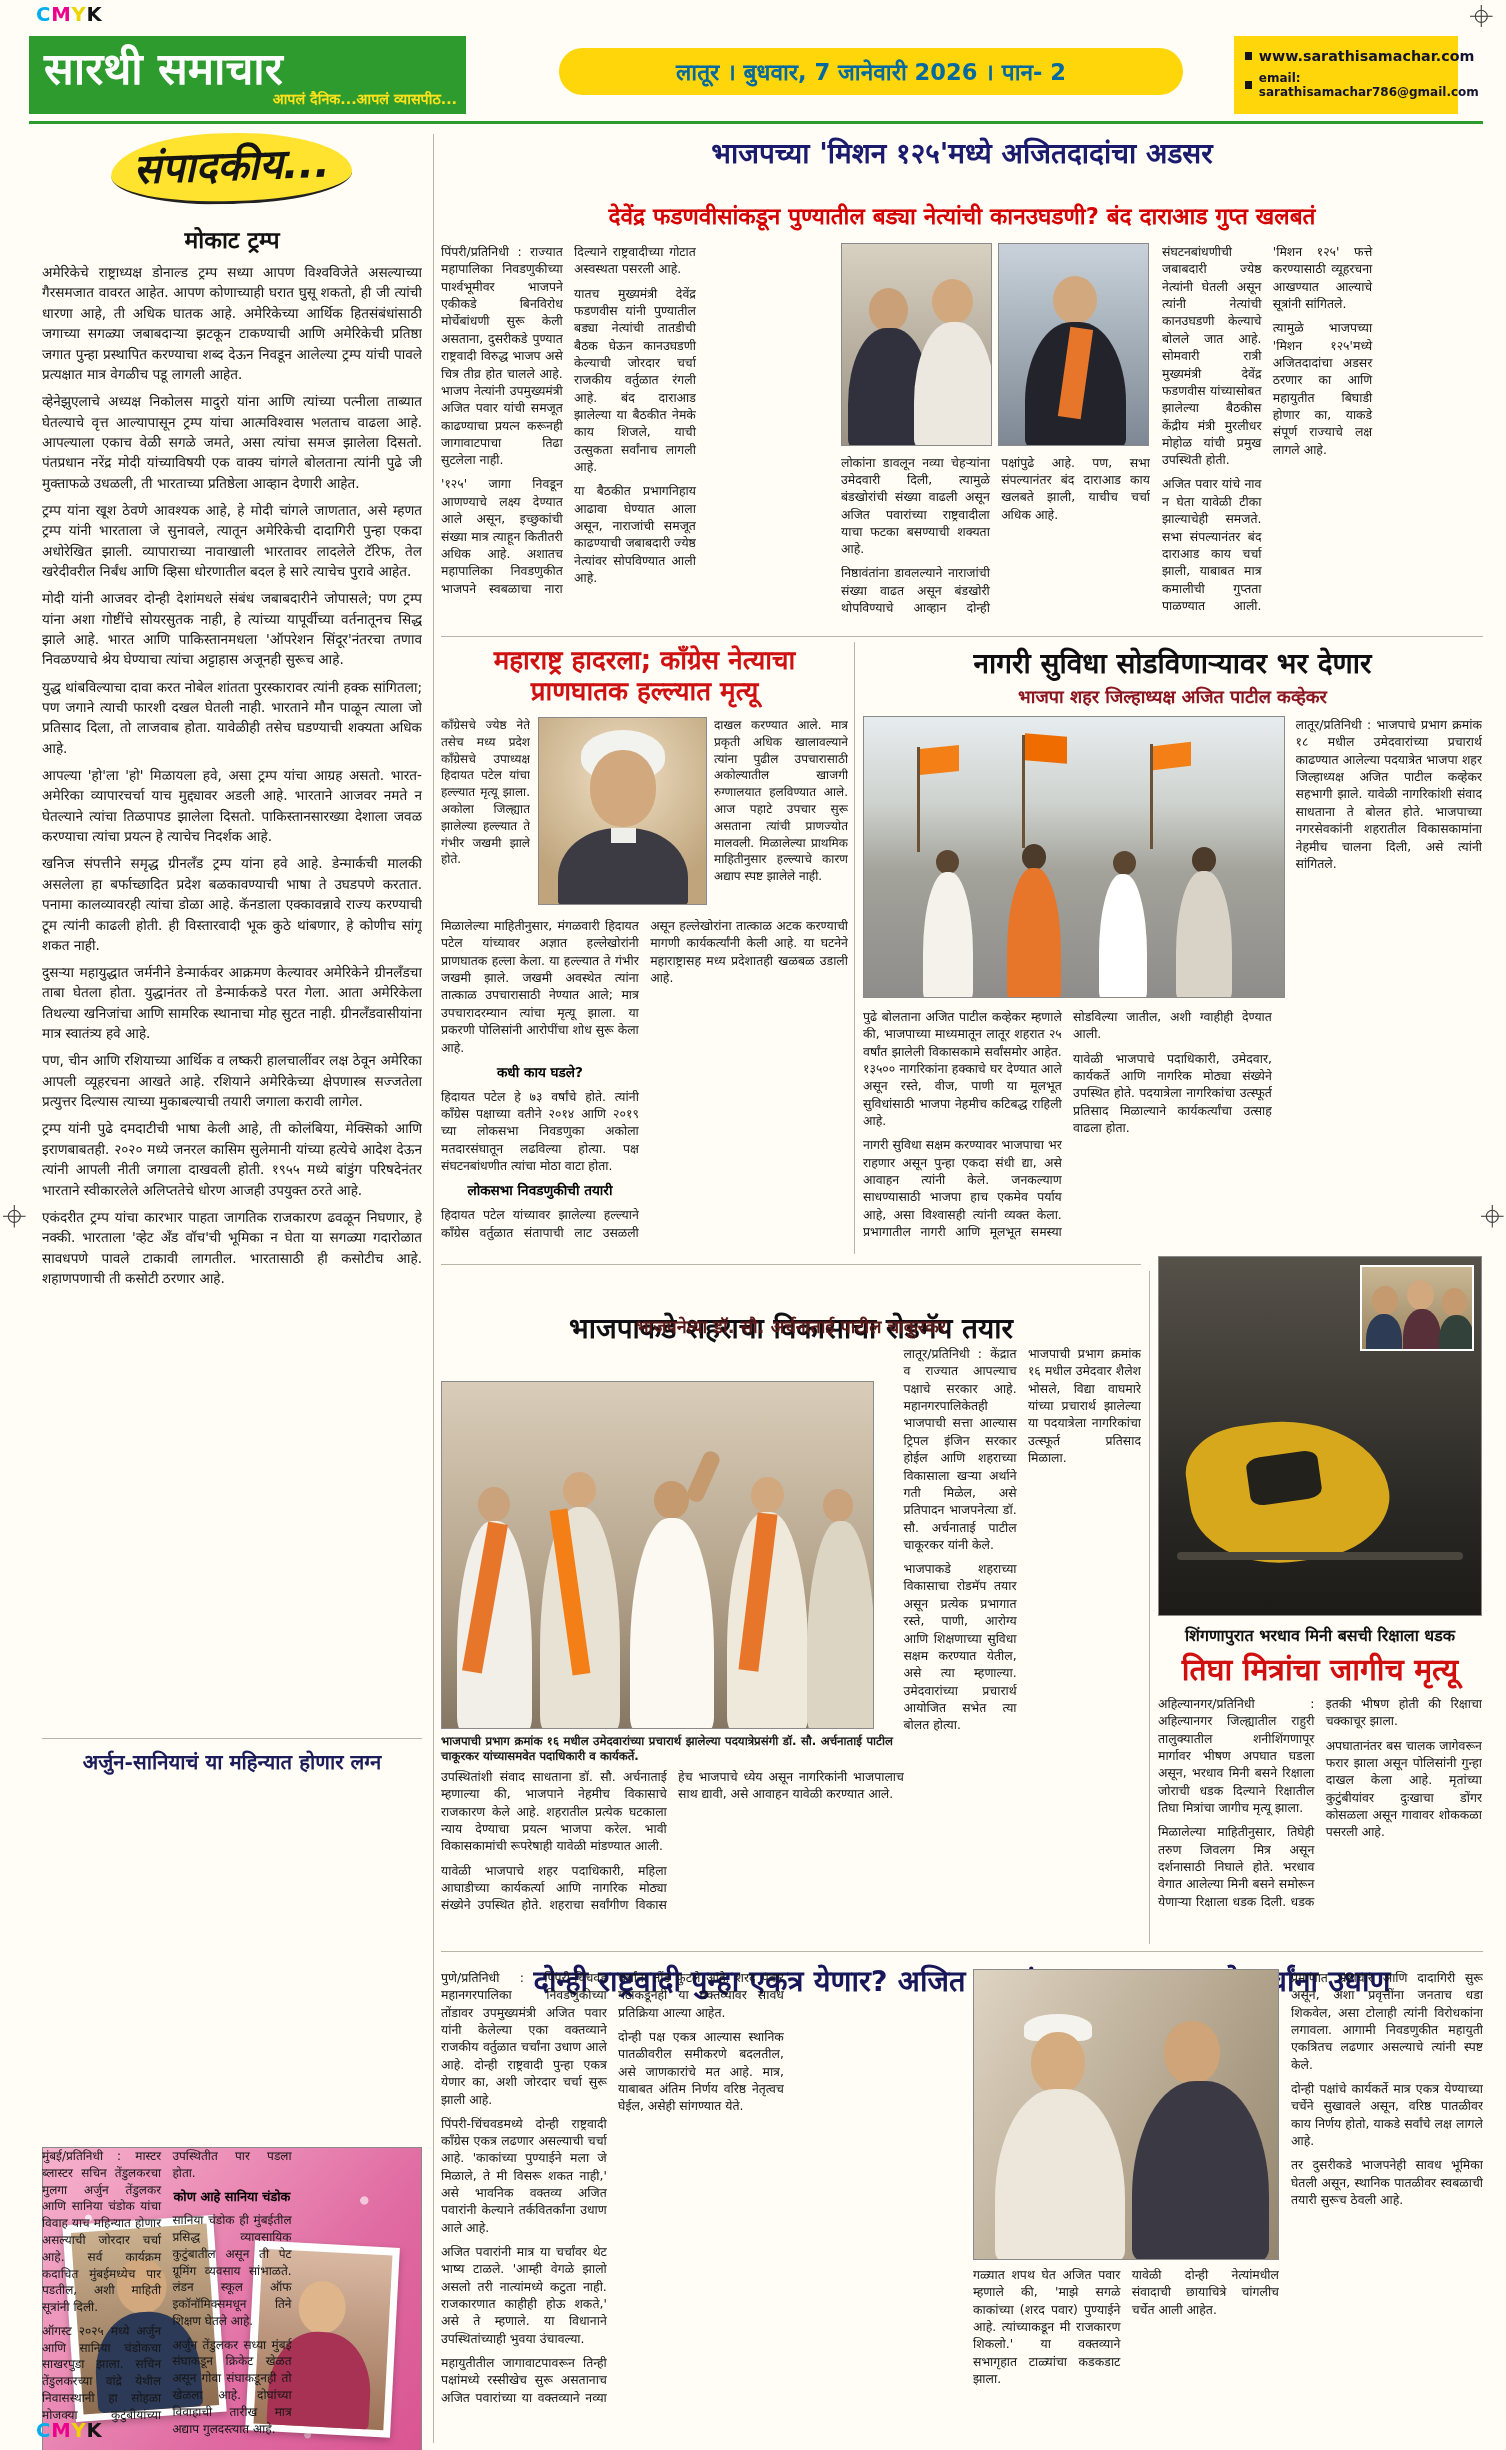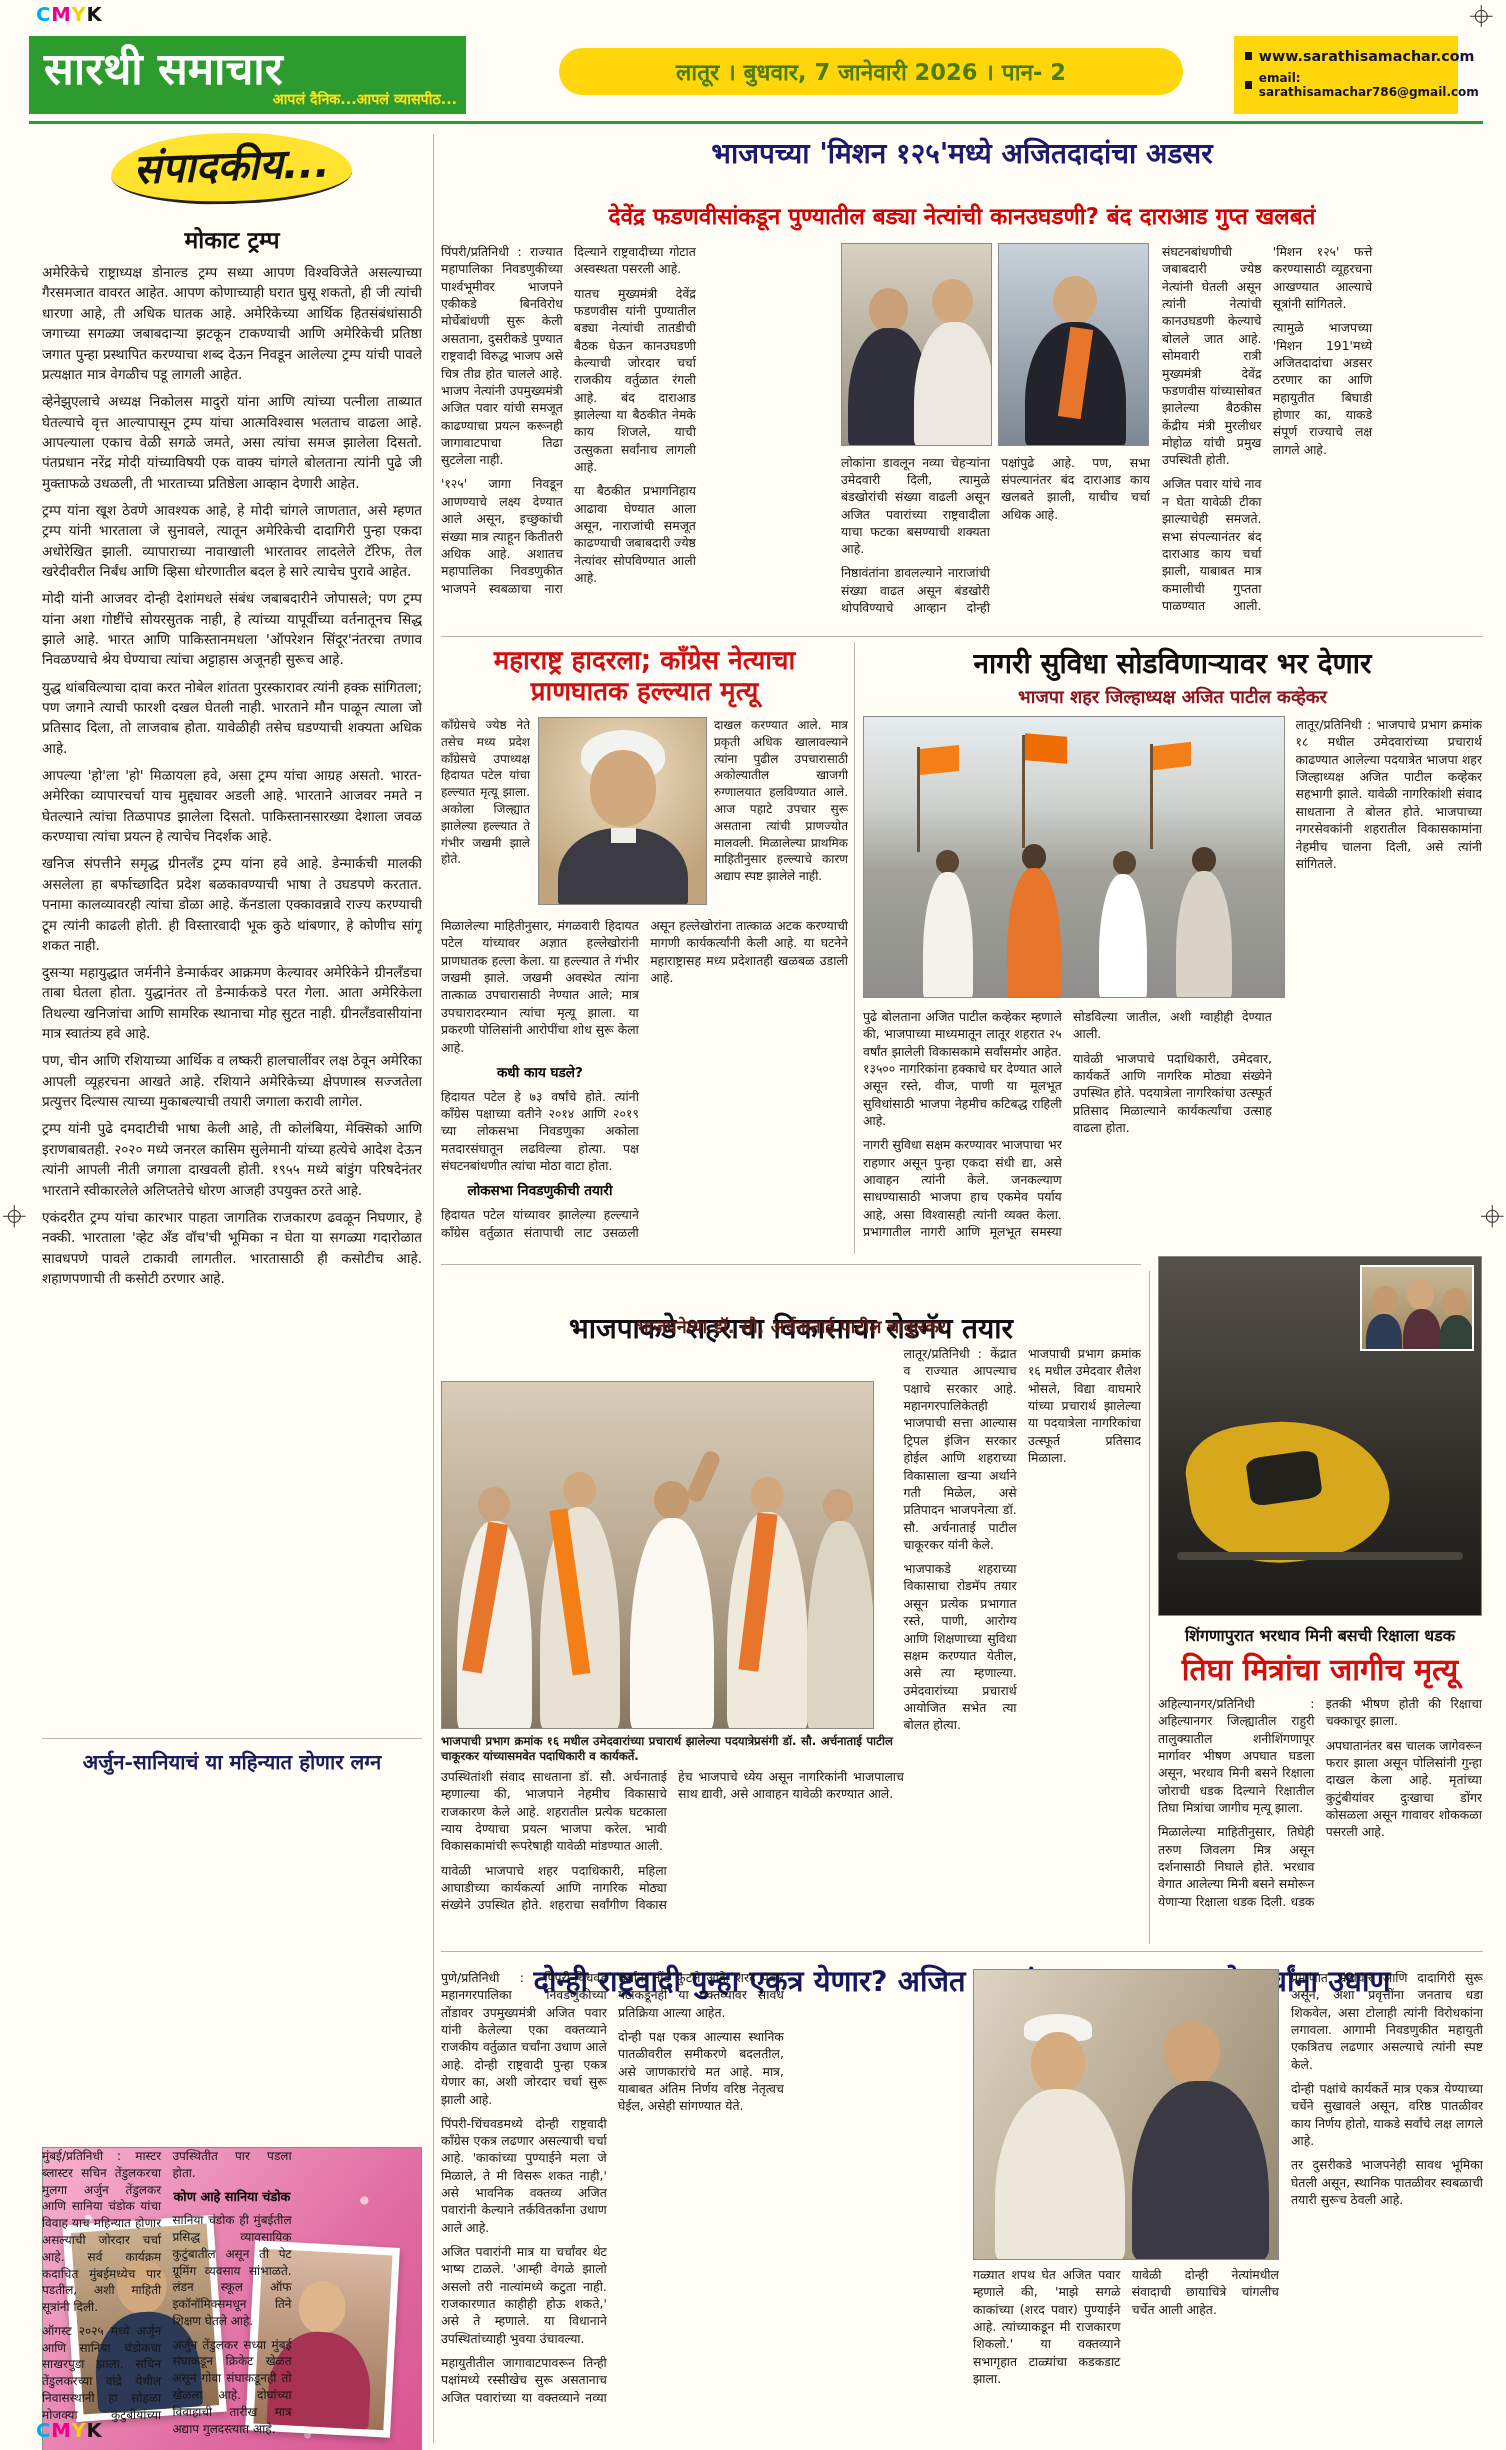--- a/index.html
+++ b/index.html
@@ -46,21 +46,21 @@
       </svg>
   </div>
 
   <div class="abs" style="left:29px;top:36px;width:437px;height:78px;background:#2e9b2e;">
     <div style="font-size:44px;font-weight:bold;color:#ffffff;padding:10.5px 0 0 15px;line-height:1;">सारथी समाचार</div>
     <div style="position:absolute;right:9px;bottom:6px;color:#ffe21a;font-size:14.3px;font-weight:bold;">आपलं दैनिक...आपलं व्यासपीठ...</div>
   </div>
 
   <div class="abs" style="left:559px;top:48px;width:624px;height:47px;background:#ffd60a;border-radius:24px;
               display:flex;align-items:center;justify-content:center;">
-    <span style="font-size:22.6px;font-weight:bold;color:#4d7c0f;">लातूर । बुधवार, 7 जानेवारी 2026 । पान- 2</span>
+    <span style="font-size:22.6px;font-weight:bold;color:#0369a1;">लातूर । बुधवार, 7 जानेवारी 2026 । पान- 2</span>
   </div>
 
   <div class="abs" style="left:1234px;top:36px;width:224px;height:78px;background:#ffd60a;padding:12px 7.5px 0 10.5px;">
     <div class="ctrow">
       <span class="bullet"></span>
       <span style="font-size:14.3px;">www.sarathisamachar.com</span>
     </div>
     <div class="ctrow">
       <span class="bullet"></span>
       <span style="font-size:12px;">email: sarathisamachar786@gmail.com</span>
@@ -120,21 +120,21 @@
         </div>
       </div>
       <div class="bt mc2 clip" style="margin-top:7.5px;height:172px;">
         <p>लोकांना डावलून नव्या चेहऱ्यांना उमेदवारी दिली, त्यामुळे बंडखोरांची संख्या वाढली असून अजित पवारांच्या राष्ट्रवादीला याचा फटका बसण्याची शक्यता आहे.</p>
         <p>निष्ठावंतांना डावलल्याने नाराजांची संख्या वाढत असून बंडखोरी थोपविण्याचे आव्हान दोन्ही पक्षांपुढे आहे. पण, सभा संपल्यानंतर बंद दाराआड काय खलबते झाली, याचीच चर्चा अधिक आहे.</p>
       </div>
     </div>
     <div class="bt mc3 clip" style="width:321px;height:386px;">
       <p>संघटनबांधणीची जबाबदारी ज्येष्ठ नेत्यांनी घेतली असून त्यांनी नेत्यांची कानउघडणी केल्याचे बोलले जात आहे. सोमवारी रात्री मुख्यमंत्री देवेंद्र फडणवीस यांच्यासोबत झालेल्या बैठकीस केंद्रीय मंत्री मुरलीधर मोहोळ यांची प्रमुख उपस्थिती होती.</p>
       <p>अजित पवार यांचे नाव न घेता यावेळी टीका झाल्याचेही समजते. सभा संपल्यानंतर बंद दाराआड काय चर्चा झाली, याबाबत मात्र कमालीची गुप्तता पाळण्यात आली. 'मिशन १२५' फत्ते करण्यासाठी व्यूहरचना आखण्यात आल्याचे सूत्रांनी सांगितले.</p>
-      <p>त्यामुळे भाजपच्या 'मिशन 191'मध्ये अजितदादांचा अडसर ठरणार का आणि महायुतीत बिघाडी होणार का, याकडे संपूर्ण राज्याचे लक्ष लागले आहे.</p>
+      <p>त्यामुळे भाजपच्या 'मिशन १२५'मध्ये अजितदादांचा अडसर ठरणार का आणि महायुतीत बिघाडी होणार का, याकडे संपूर्ण राज्याचे लक्ष लागले आहे.</p>
     </div>
   </div>
 
   <div class="abs hl" style="left:441px;top:645px;width:407px;font-size:26px;color:#cf1111;line-height:1.18;">महाराष्ट्र हादरला; काँग्रेस नेत्याचा प्राणघातक हल्ल्यात मृत्यू</div>
   <div class="abs" style="left:441px;top:717px;width:407px;height:190px;display:flex;gap:7.5px;">
     <p class="bt clip" style="width:89px;height:190px;font-size:12px;">काँग्रेसचे ज्येष्ठ नेते तसेच मध्य प्रदेश काँग्रेसचे उपाध्यक्ष हिदायत पटेल यांचा हल्ल्यात मृत्यू झाला. अकोला जिल्ह्यात झालेल्या हल्ल्यात ते गंभीर जखमी झाले होते.</p>
     <div class="photo" style="width:169px;height:188px;background:radial-gradient(circle at 50% 30%, #efe0c4, #bfa47c 78%);">
       <div class="shape" style="left:42px;top:12px;width:84px;height:51px;background:#f2f2ef;border-radius:50% 50% 42% 42%;"></div>
       <div class="head" style="left:51px;top:32px;width:66px;height:77px;background:#d2a87e;border-radius:48%;"></div>
       <div class="torso" style="left:19.6px;top:110px;width:130px;height:78px;background:#3c3a42;"></div>

